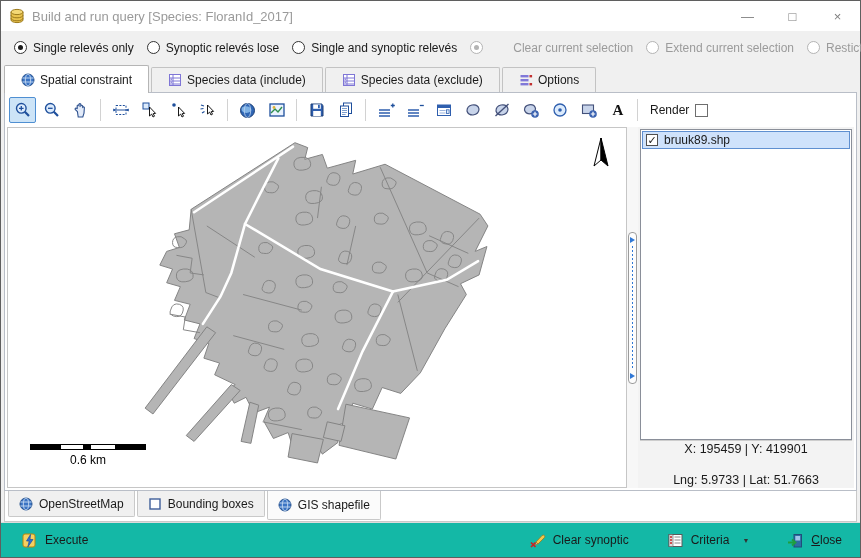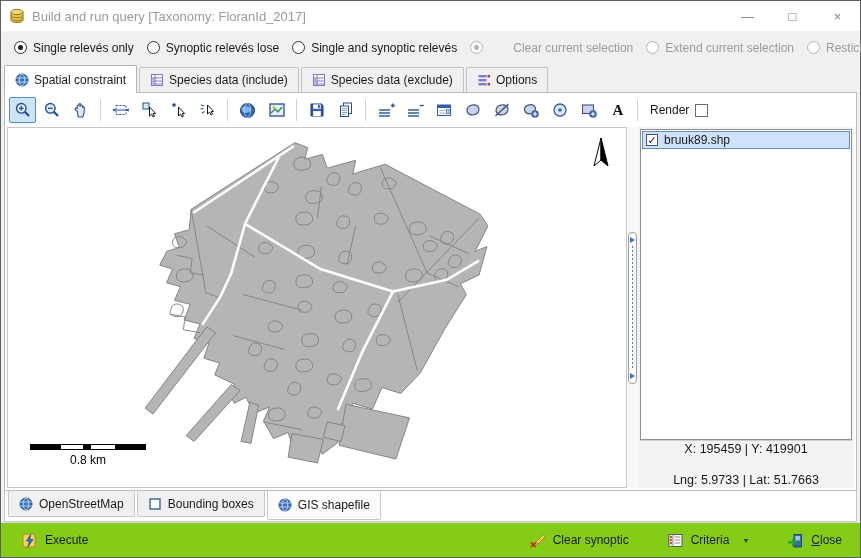--- a/index.html
+++ b/index.html
@@ -17,21 +17,21 @@
   .radio{display:flex;align-items:center;margin-right:13px;}
   .radio:last-child{margin-right:0;}
   .rc{width:13px;height:13px;border:1px solid #333;border-radius:50%;background:#fff;margin-right:6px;position:relative;flex:0 0 auto;}
   .radio.sel .rc::after{content:"";position:absolute;inset:3px;border-radius:50%;background:#1a1a1a;}
   .radio.disabled{color:#9b9b9b;}
   .radio.disabled .rc{border-color:#b4b4b4;}
   .radio.disabled.sel .rc::after{background:#b4b4b4;}
   .spacer{margin-left:auto;gap:24px;}
   
   .tabstrip{height:28px;display:flex;align-items:flex-end;padding-left:3px;flex:0 0 auto;position:relative;z-index:2;}
-  .tab{display:flex;align-items:center;gap:5px;height:25px;padding:0 10px;background:#f0f0f0;
+  .tab{display:flex;align-items:center;gap:5px;height:25px;padding:0 16px;background:#f0f0f0;
        border:1px solid #c3c3c3;border-bottom:none;margin-right:2px;border-radius:2px 2px 0 0;white-space:nowrap;}
   .tab.active{background:#fff;height:28px;margin-bottom:-1px;border-color:#b5b5b5;}
   
   .content{flex:1;min-height:0;margin:0 3px;background:#fff;border:1px solid #b9bec7;display:flex;flex-direction:column;}
   .toolbar{height:34px;flex:0 0 auto;display:flex;align-items:center;padding:0 4px;gap:2px;}
   .tb-btn{width:27px;height:26px;display:flex;align-items:center;justify-content:center;border:1px solid transparent;border-radius:2px;flex:0 0 auto;}
   .tb-btn.active{background:#cde4f7;border-color:#4f8fd2;}
   .tb-sep{width:1px;height:22px;background:#d2d2d2;margin:0 4px;flex:0 0 auto;}
   .render{display:flex;align-items:center;gap:6px;margin-left:6px;white-space:nowrap;}
   .checkbox{width:13px;height:13px;border:1px solid #6e6e6e;background:#fff;}
@@ -61,38 +61,38 @@
         line-height:10px;text-align:center;color:#1a1a1a;flex:0 0 auto;}
   .status-box{height:48px;flex:0 0 auto;border-top:1px solid #cdcdcd;background:#f3f3f3;
         display:flex;flex-direction:column;align-items:center;justify-content:center;gap:17px;font-size:12.5px;}
   
   .bottom-tabs{height:31px;flex:0 0 auto;display:flex;align-items:flex-start;background:#fff;
         margin:0 3px;padding-left:3px;border:1px solid #c9c9c9;border-top:none;}
   .btab{display:flex;align-items:center;gap:6px;height:26px;padding:0 10px;background:#f0f0f0;
         border:1px solid #c9c9c9;border-top:none;margin-right:2px;border-radius:0 0 2px 2px;white-space:nowrap;}
   .btab.active{background:#fbfbfb;height:29px;}
   
-  .footer{height:35px;flex:0 0 auto;display:flex;align-items:center;padding:0 12px 0 14px;background:#84cc16;border-top:1px solid #dcdcdc;}
+  .footer{height:35px;flex:0 0 auto;display:flex;align-items:center;padding:0 12px 0 14px;background:#14b8a6;border-top:1px solid #dcdcdc;}
   .footer-btn{display:flex;align-items:center;gap:7px;padding:4px 6px;border-radius:2px;white-space:nowrap;}
   .f-right{margin-left:auto;display:flex;align-items:center;gap:26px;}
   .dd-arrow{font-size:7px;color:#333;margin-left:6px;}
   .uline{text-decoration:underline;}
 </style>
 </head>
 <body>
 
 <div class="win">
 
   <div class="titlebar">
     <svg class="ic" width="16" height="16" viewBox="0 0 16 16">
       <path d="M2 4 v8 a6 2.6 0 0 0 12 0 v-8" fill="#e9c34d" stroke="#9c7a1c"></path>
       <ellipse cx="8" cy="4" rx="6" ry="2.6" fill="#f4d876" stroke="#9c7a1c"></ellipse>
       <path d="M2 7.2 a6 2.6 0 0 0 12 0 M2 10.2 a6 2.6 0 0 0 12 0" fill="none" stroke="#9c7a1c"></path>
     </svg>
-    <span class="title-text">Build and run query   [Taxonomy: FloranId_2017]</span>
+    <span class="title-text">Build and run query   [Species: FloranId_2017]</span>
     <div class="win-controls">
       <div class="win-btn">—</div>
       <div class="win-btn">□</div>
       <div class="win-btn">×</div>
     </div>
   </div>
 
   <div class="radio-row">
     <div class="radio sel">
       <span class="rc"></span>
@@ -399,21 +399,21 @@
 
         
         <svg class="north" width="18" height="34" viewBox="0 0 18 34">
           <path d="M9,2 L2,30 L9,24 Z" fill="#fff" stroke="#000" stroke-width="1"></path>
           <path d="M9,2 L16,30 L9,24 Z" fill="#000" stroke="#000" stroke-width="1"></path>
         </svg>
 
         
         <div class="scalebar">
           <div class="scale-line"></div>
-          <div class="scale-label">0.8 km</div>
+          <div class="scale-label">0.6 km</div>
         </div>
       </div>
 
       <div class="splitter">
         <div class="grip">
           <div class="grip-arrow"></div>
           <div class="grip-dots"></div>
           <div class="grip-arrow"></div>
         </div>
       </div>

